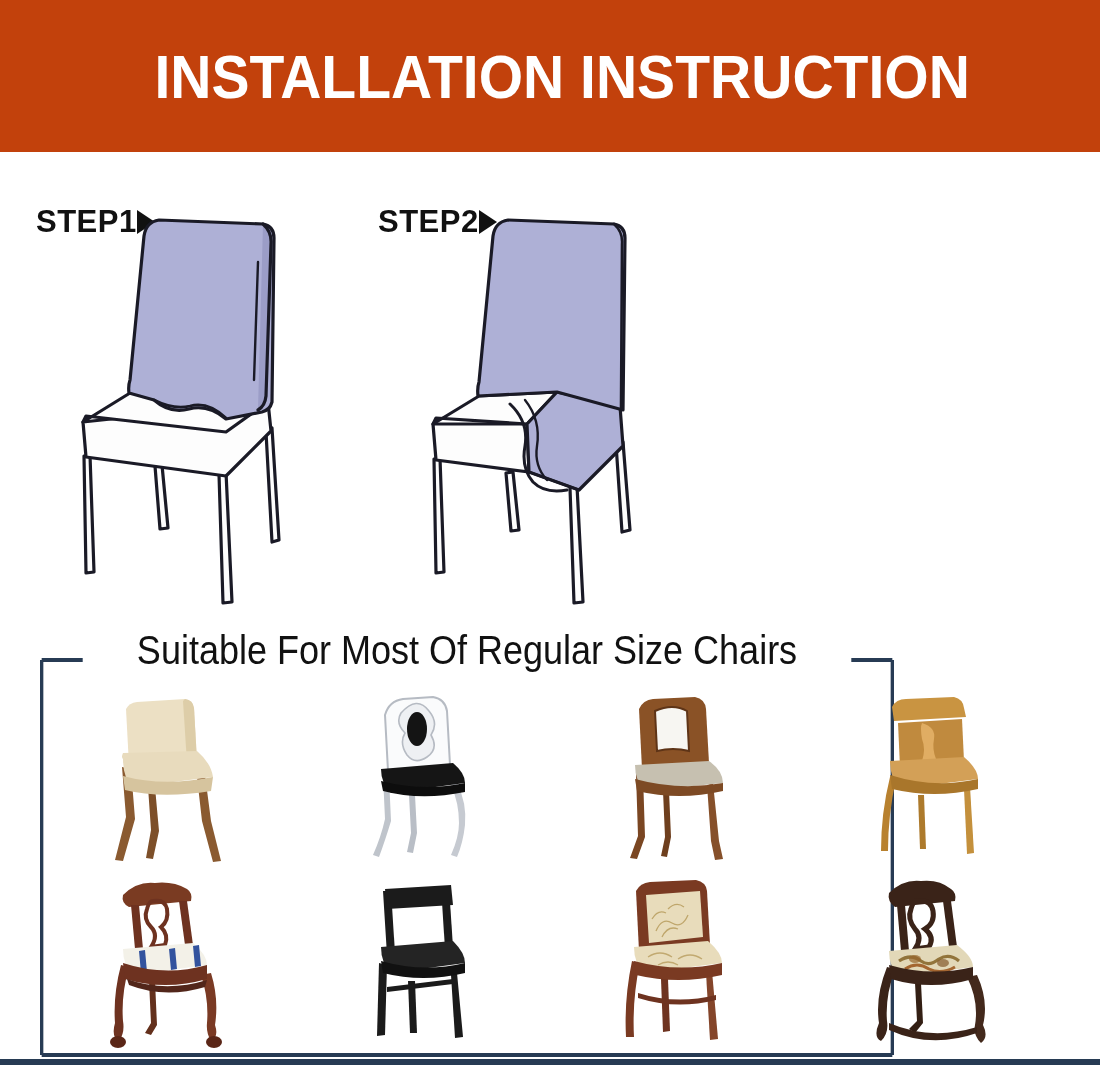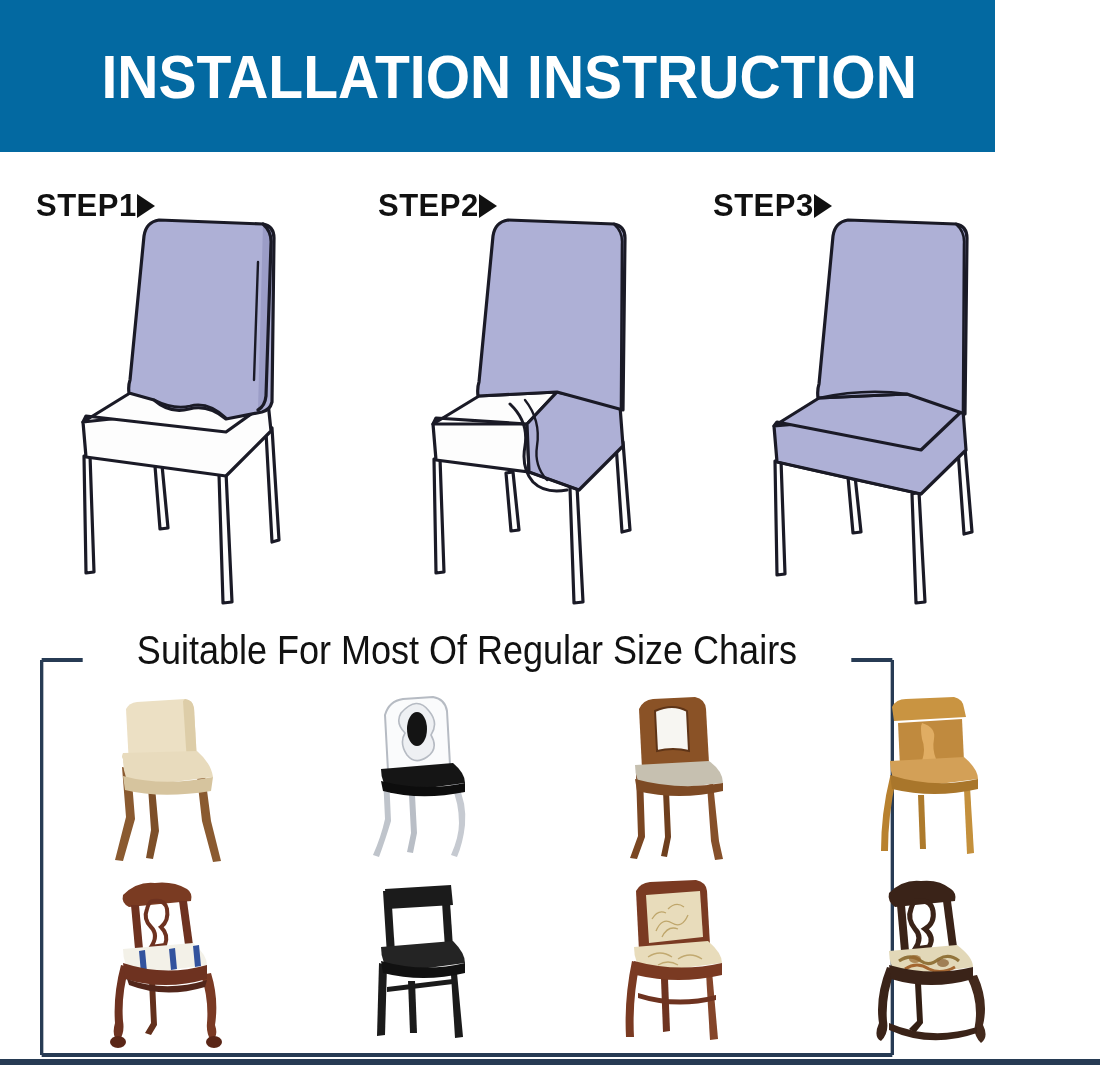--- a/index.html
+++ b/index.html
@@ -11,23 +11,23 @@
     background: #ffffff;
     font-family: "Liberation Sans", sans-serif;
     overflow: hidden;
     position: relative;
   }
 
   
   .header-banner {
     position: absolute;
     left: 0; top: 0;
-    width: 995px;
+    width: 1100px;
     height: 152px;
-    background: #0369a1;
+    background: #c2410c;
     display: flex;
     align-items: center;
     justify-content: center;
     padding-left: 24px;
   }
   .header-title {
     color: #ffffff;
     font-family: "Liberation Sans", sans-serif;
     font-size: 62px;
     font-weight: bold;
@@ -48,21 +48,21 @@
     top: 0;
     width: 366px;
     height: 470px;
   }
   .step-panel.p1 { left: 0; }
   .step-panel.p2 { left: 345px; }
   .step-panel.p3 { left: 685px; }
 
   .step-label {
     position: absolute;
-    top: 36px;
+    top: 52px;
     left: 36px;
     display: flex;
     align-items: center;
     white-space: nowrap;
   }
   .step-panel.p2 .step-label { left: 33px; }
   .step-panel.p3 .step-label { left: 28px; }
 
   .step-label-text {
     font-family: "Liberation Sans", sans-serif;
@@ -214,48 +214,20 @@
 
           <path d="M103 194 Q122 212 118 236 Q114 258 126 272 Q138 284 160 280" stroke-width="3" fill="none"></path>
           <path d="M118 190 Q134 210 130 236 Q127 256 140 270" stroke-width="2.4" fill="none"></path>
 
           <path d="M122 262 L172 280" stroke-width="2.6"></path>
         </g>
       </svg>
     </div>
   </div>
 
-  <div class="step-panel p3">
-    <div class="step-label">
-      <span class="step-label-text">STEP3</span>
-      <span class="step-arrow-icon"></span>
-    </div>
-    <div class="chair-svg-wrap">
-      <svg viewBox="0 0 300 400" width="300" height="400" aria-label="chair fully covered with slipcover">
-        <g fill="none" stroke="#1a1a26" stroke-width="3.2" stroke-linejoin="round" stroke-linecap="round">
-          <path d="M218 238 L225 322 L217 324 L211 240 Z" fill="#fdfdfd"></path>
-          <path d="M172 282 L178 392 L169 393 L165 284 Z" fill="#fdfdfd"></path>
-          <path d="M108 266 L114 322 L106 323 L101 267 Z" fill="#fdfdfd"></path>
-          <path d="M34 250 L38 364 L30 365 L28 251 Z" fill="#fdfdfd"></path>
-
-          <path d="M27 216 L30 252 L174 284 L219 240 L216 200 Z" fill="#aeb0d6"></path>
-
-          <path d="M27 216 L72 188 L160 184 L216 200 L174 240 L30 212 Z" fill="#aeb0d6"></path>
-
-          <path d="M71 188 Q70 180 72 174 L86 26 Q88 12 101 10 L209 14 Q220 16 220 28 L218 204 L160 184 Z" fill="#aeb0d6"></path>
-
-          <path d="M209 14 Q218 22 217 34 L216 202" stroke-width="2.6"></path>
-
-          <path d="M72 188 Q118 178 160 184" stroke-width="2.6" fill="none"></path>
-
-          <path d="M30 252 Q98 268 174 284" stroke-width="2.6" fill="none"></path>
-        </g>
-      </svg>
-    </div>
-  </div>
 </div>
 
 <div class="suitable-section">
 
   <svg class="suitable-border" viewBox="0 0 1022 399" preserveAspectRatio="none">
     <g stroke="#273b54" stroke-width="4" fill="none">
       <path d="M2 2 L118 2"></path>
       <path d="M904 2 L1020 2"></path>
       <path d="M2 2 L2 397"></path>
       <path d="M1020 2 L1020 397"></path>

